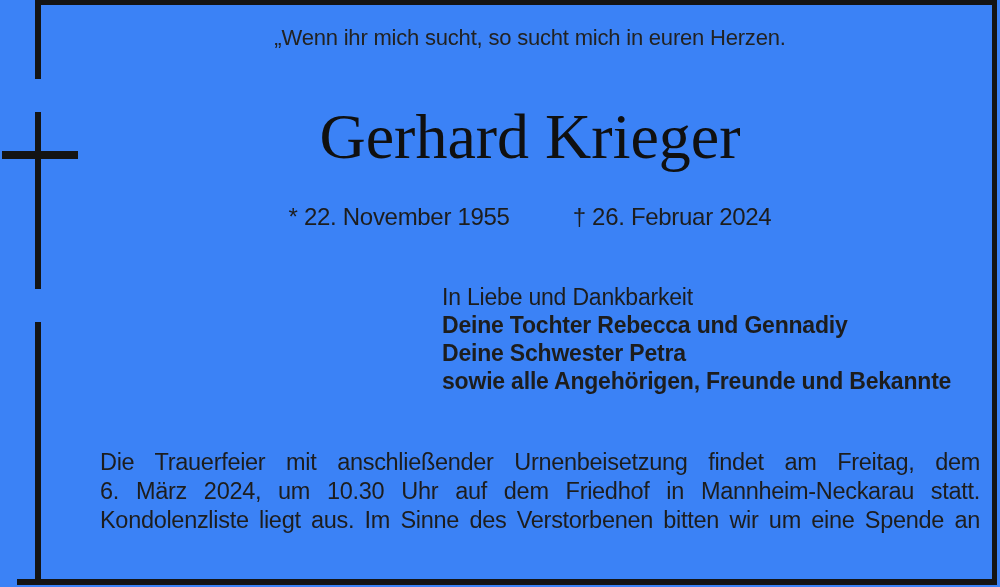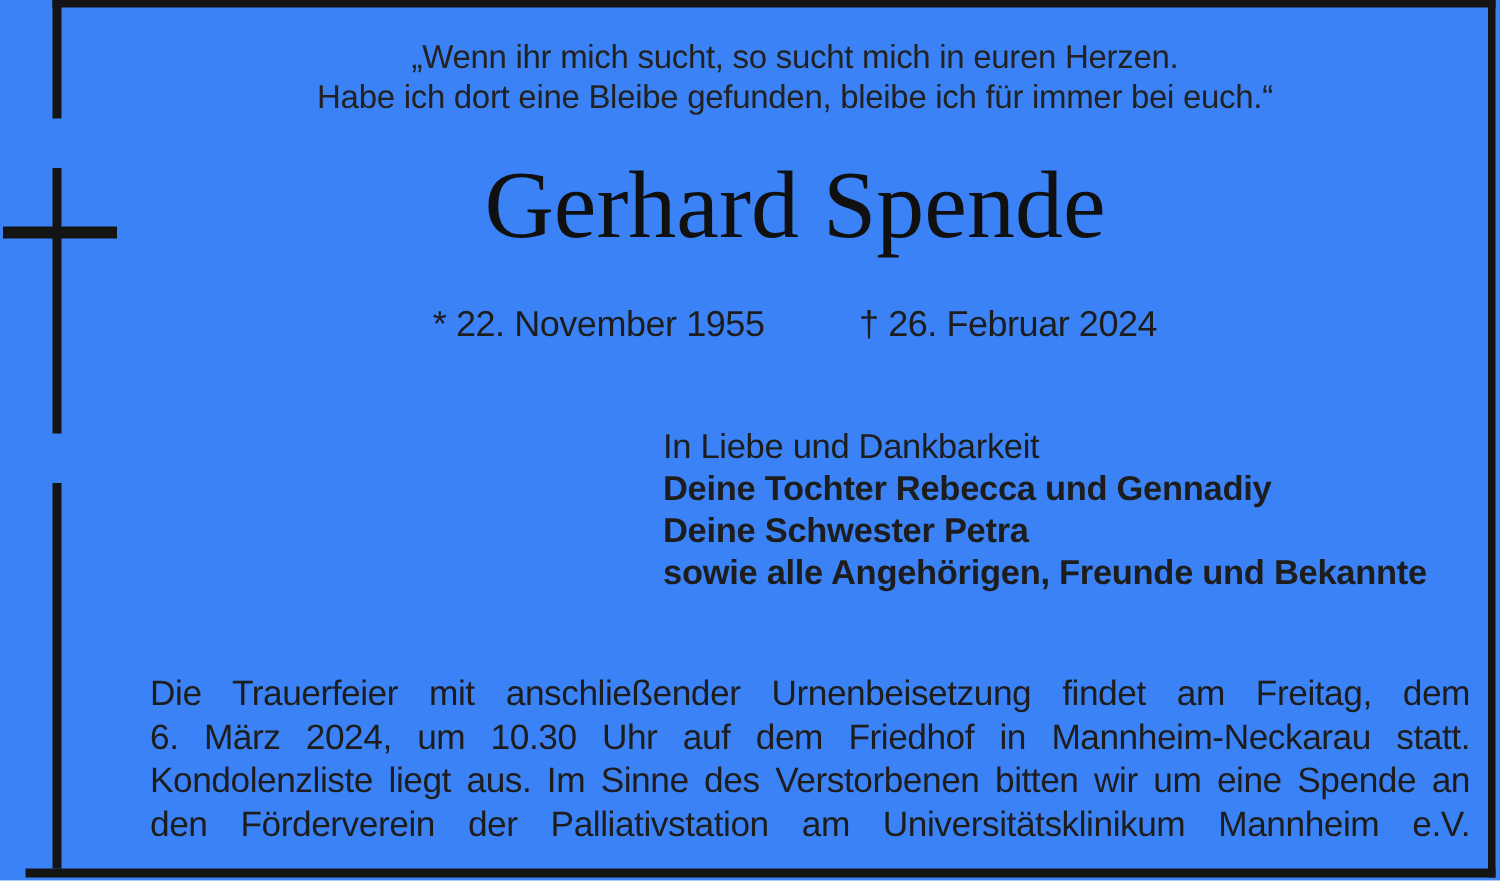--- a/index.html
+++ b/index.html
@@ -108,37 +108,35 @@
   <div class="frame-piece frame-bottom"></div>
   <div class="frame-piece left-seg-upper"></div>
   <div>
     <div class="frame-piece cross-vertical"></div>
     <div class="frame-piece cross-arm"></div>
   </div>
   <div class="frame-piece left-seg-lower"></div>
 
   <div class="quote-block">
     <div>„Wenn ihr mich sucht, so sucht mich in euren Herzen.</div>
-    <div>Habe ich dort eine Bleibe gefunden, bleibe ich für immer bei euch.“</div>
   </div>
 
-  <div class="deceased-name">Gerhard Spende</div>
+  <div class="deceased-name">Gerhard Krieger</div>
 
   <div class="dates-row">
     <span>* 22. November 1955</span>
     <span>† 26. Februar 2024</span>
   </div>
 
   <div class="family-block">
     <div>In Liebe und Dankbarkeit</div>
     <div class="mourner-line">Deine Tochter Rebecca und Gennadiy</div>
     <div class="mourner-line">Deine Schwester Petra</div>
     <div class="mourner-line">sowie alle Angehörigen, Freunde und Bekannte</div>
   </div>
 
   <div class="details-block">
     <div class="details-line">Die Trauerfeier mit anschließender Urnenbeisetzung findet am Freitag, dem</div>
     <div class="details-line">6. März 2024, um 10.30 Uhr auf dem Friedhof in Mannheim-Neckarau statt.</div>
     <div class="details-line">Kondolenzliste liegt aus. Im Sinne des Verstorbenen bitten wir um eine Spende an</div>
-    <div class="details-line">den Förderverein der Palliativstation am Universitätsklinikum Mannheim e.V.</div>
   </div>
 
 </div>
 
 </body></html>

